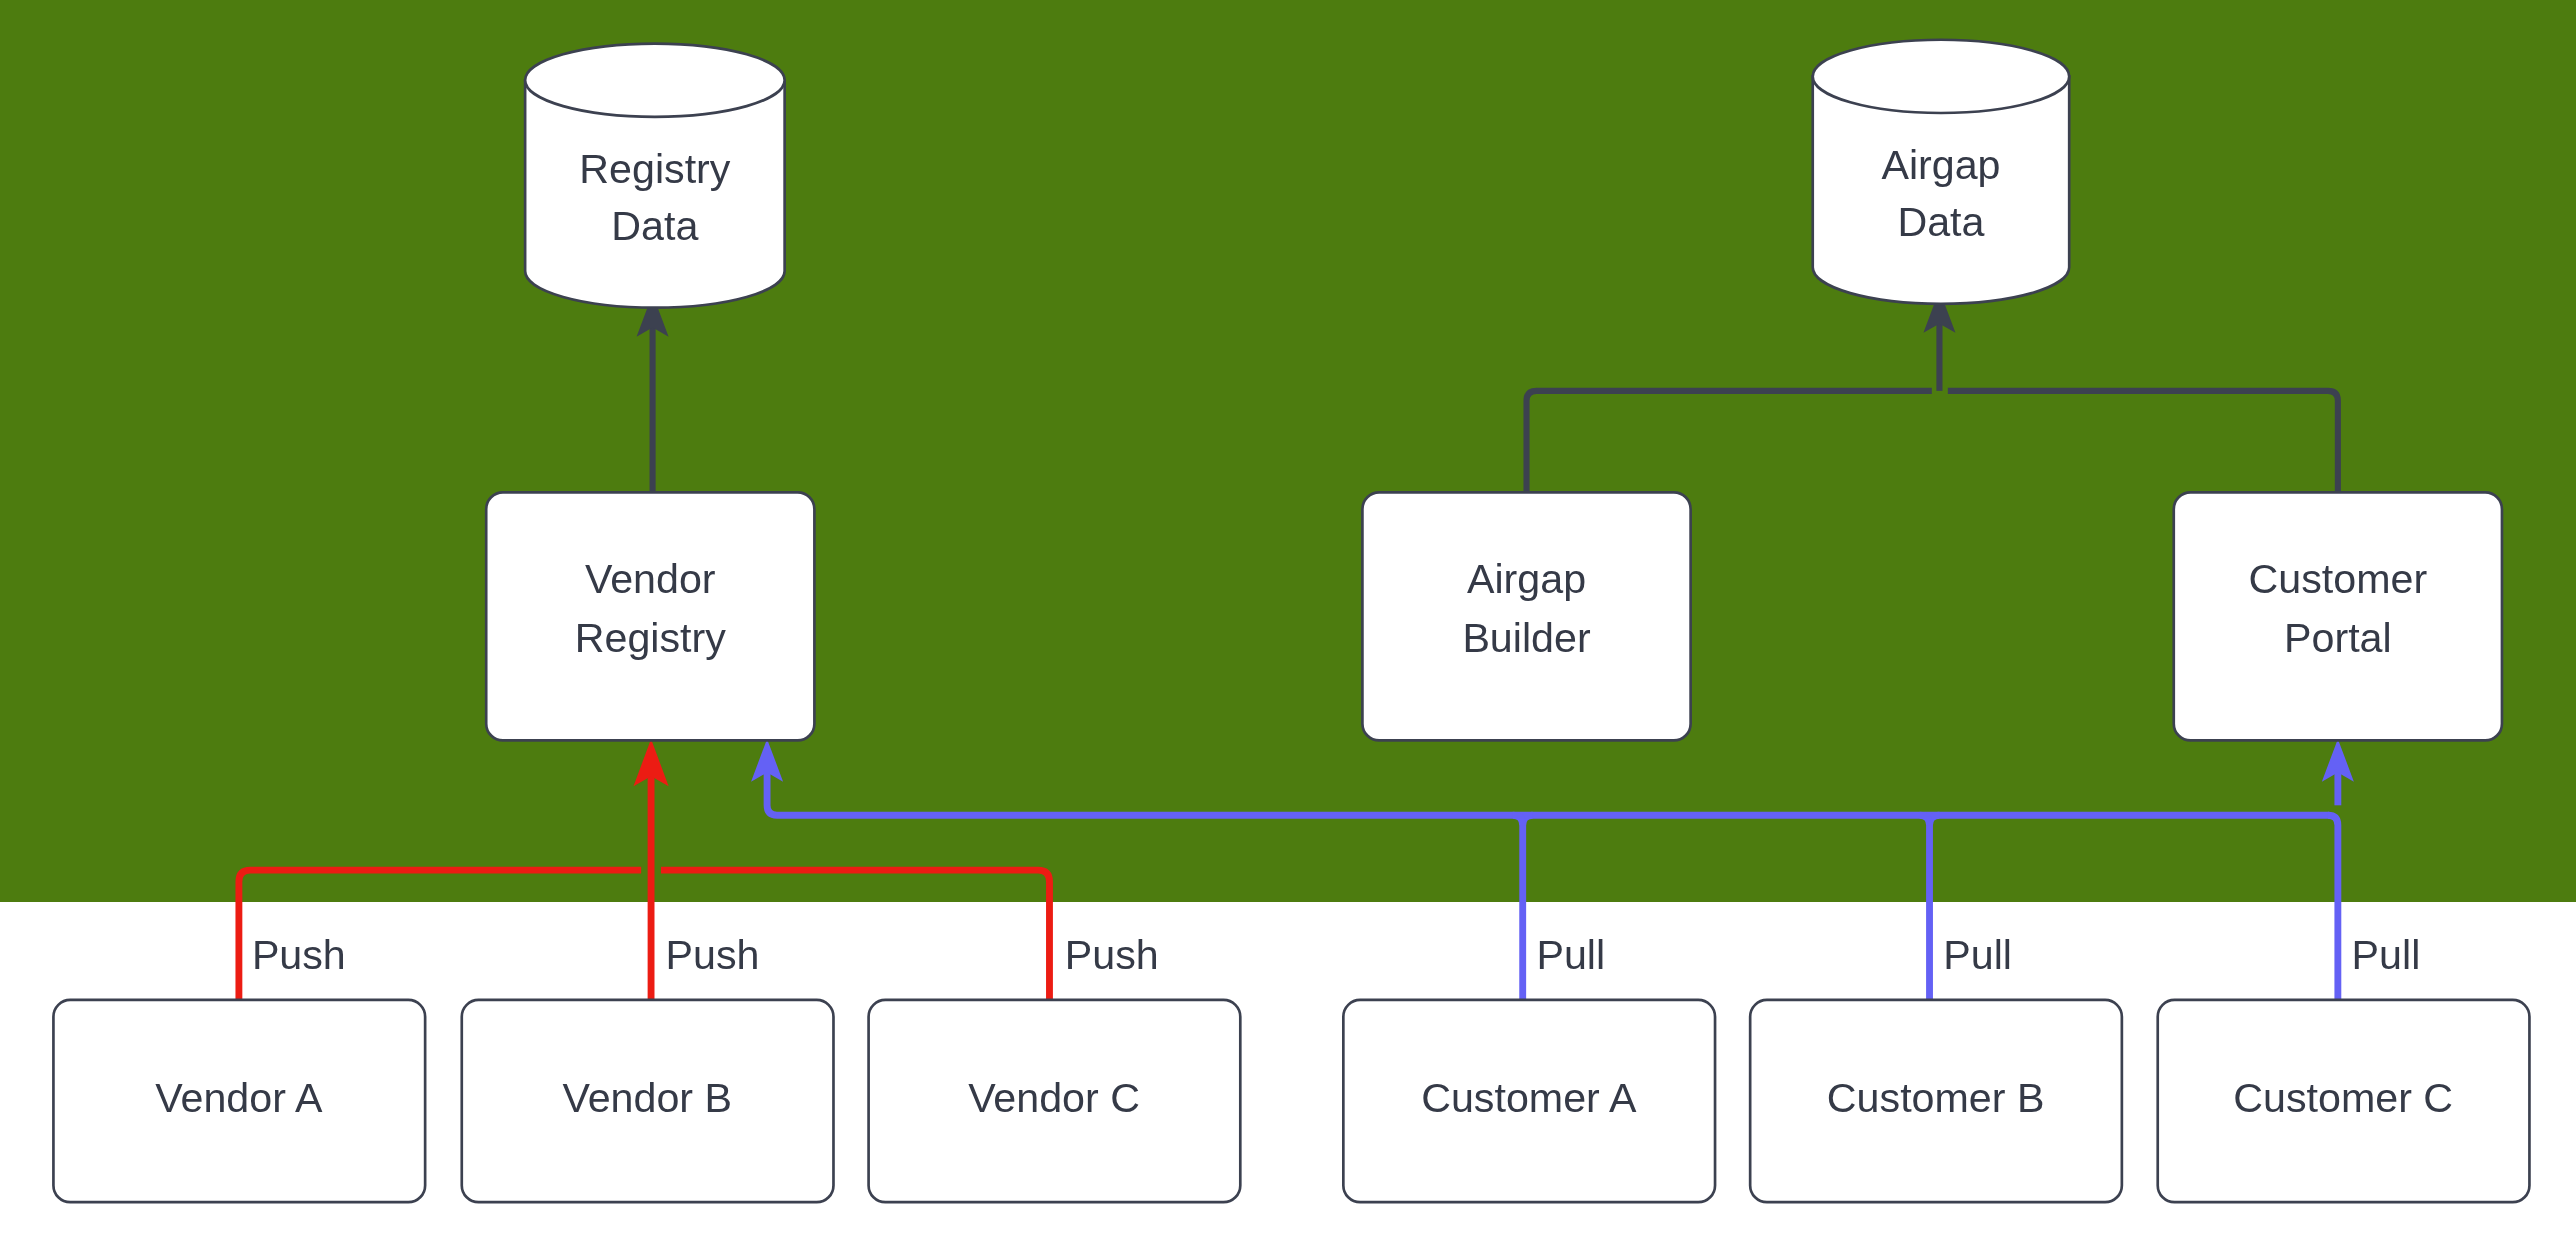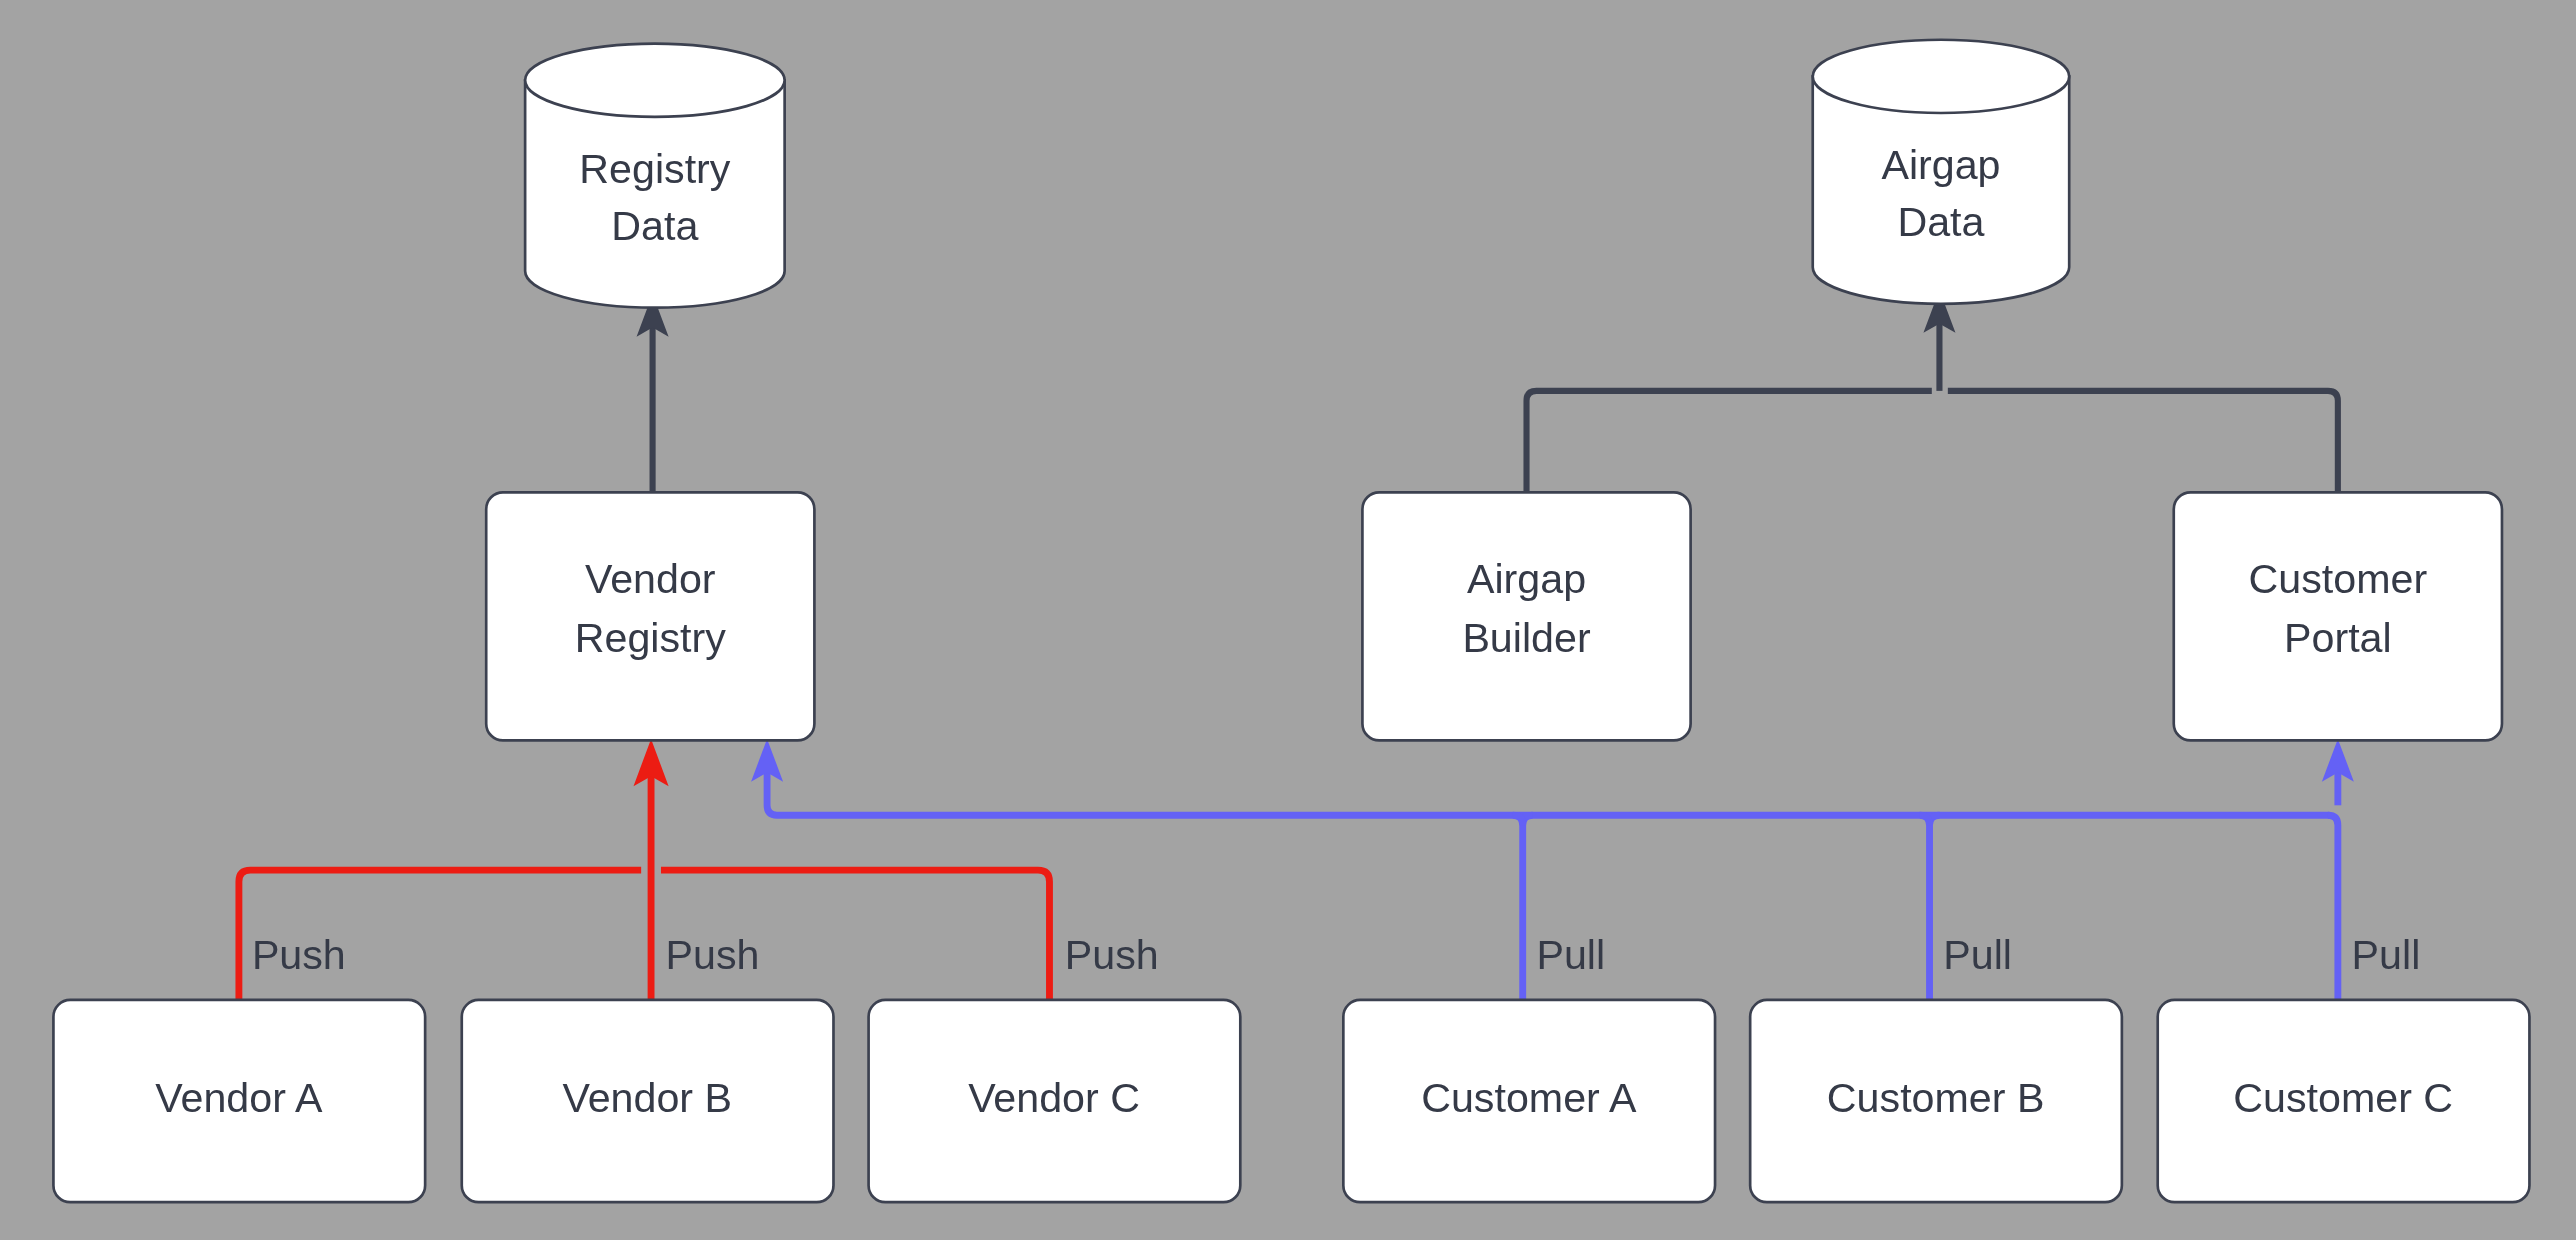--- a/index.html
+++ b/index.html
@@ -9,22 +9,22 @@
   }
   body {
     width: 2576px;
     height: 1258px;
     font-family: "Liberation Sans", sans-serif;
     overflow: hidden;
   }
   #diagram-root {
     position: relative;
     width: 2576px;
-    height: 1240px;
-    background: #a3a3a3;
+    height: 902px;
+    background: #4d7c0f;
   }
   svg#diagram-canvas {
     display: block;
     width: 2576px;
     height: 1258px;
   }
   .node-shape-thin {
     fill: #ffffff;
     stroke: #3c4150;
     stroke-width: 3.5;

